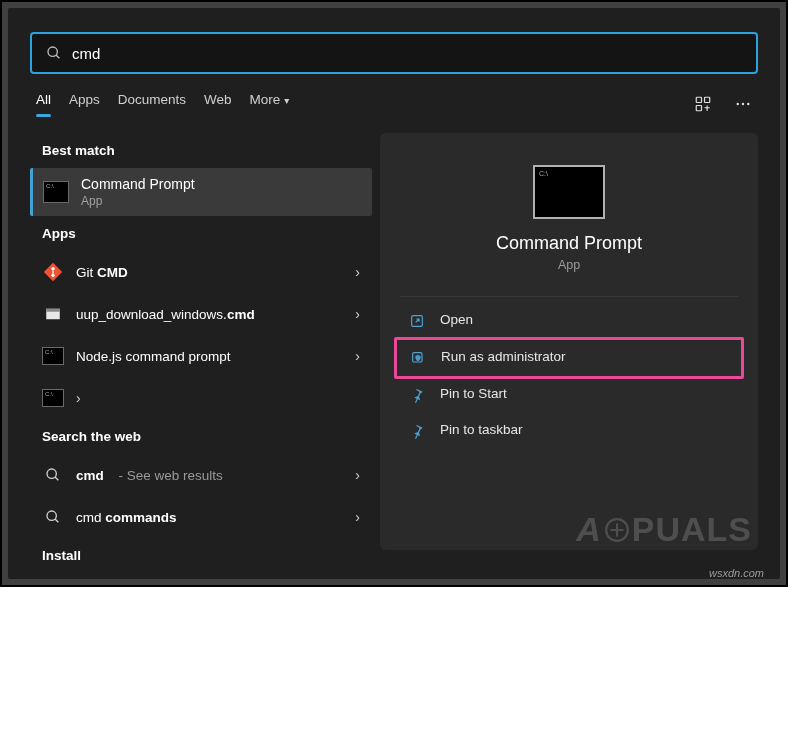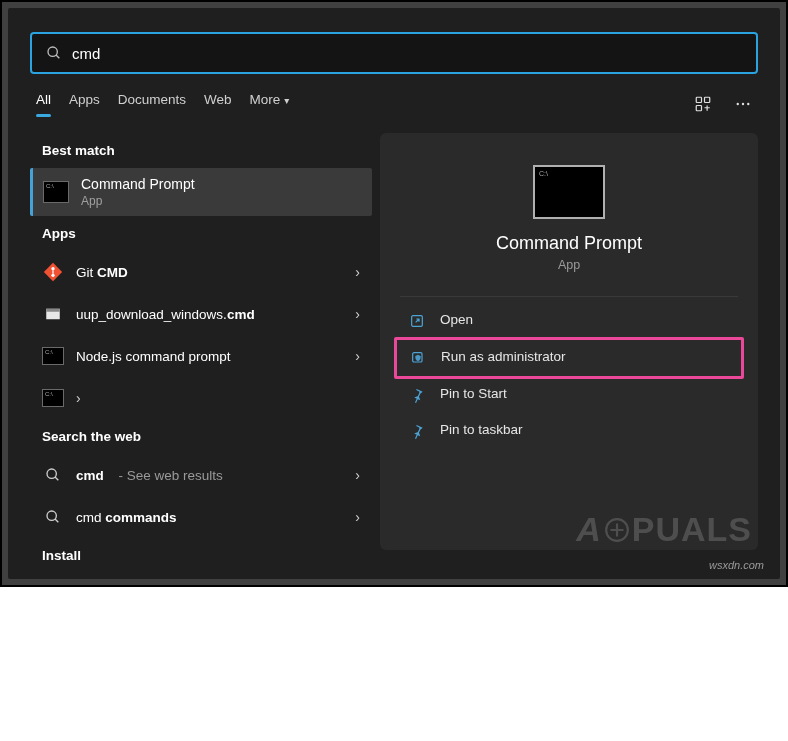--- a/index.html
+++ b/index.html
@@ -144,21 +144,21 @@
     font-size: 34px;
     font-style: italic;
     font-weight: 600;
     letter-spacing: 1px;
     opacity: 0.55;
     display: flex; align-items: center; gap: 2px;
     pointer-events: none;
   }
   .watermark .p { font-style: normal; }
   .wsx {
-    position: absolute; right: 16px; bottom: 8px;
+    position: absolute; right: 16px; bottom: 0;
     color: #9a9a9a; font-size: 11px; font-style: italic;
     pointer-events: none;
   }
   svg { display: block; }
 </style>
 </head>
 <body>
 
 <div class="frame">
   <div class="panel">

